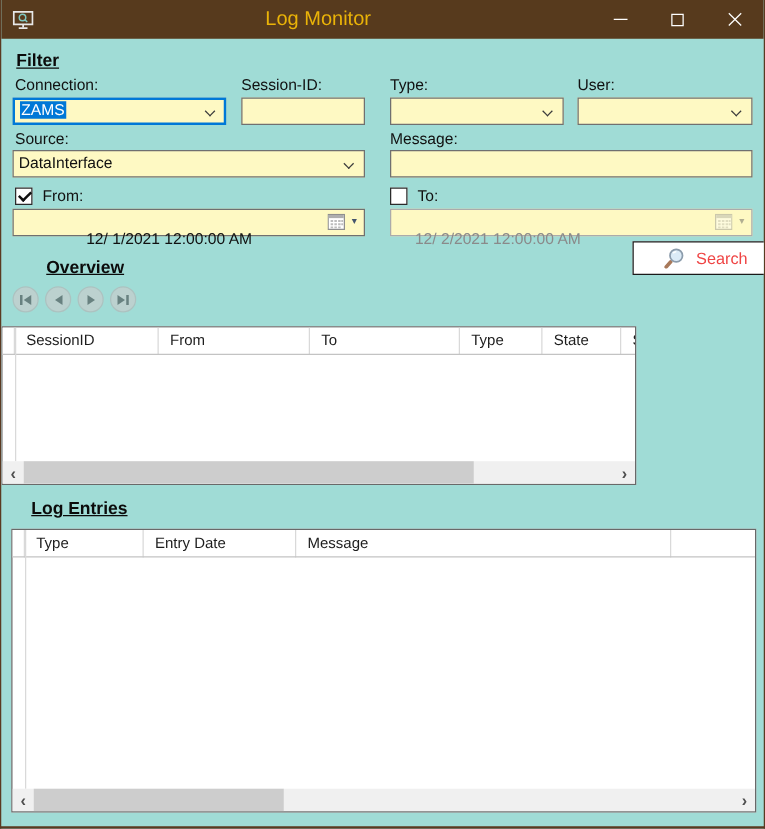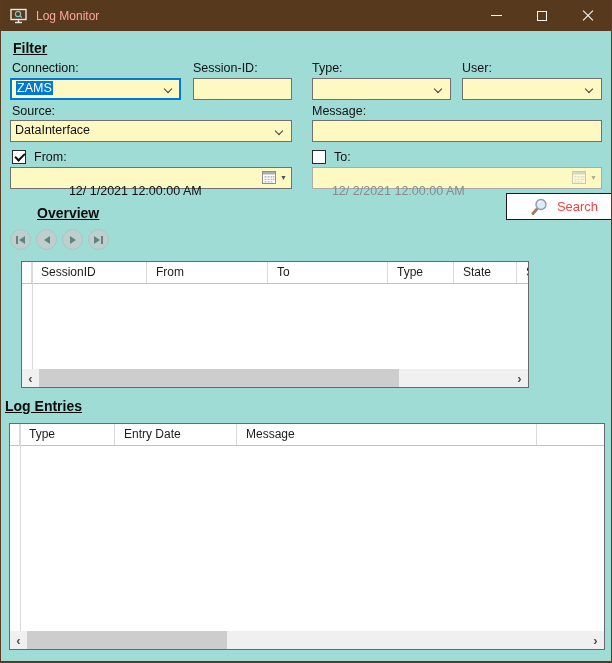--- a/index.html
+++ b/index.html
@@ -12,21 +12,21 @@
     border-left:1px solid #5A3A21; border-right:1px solid #5A3A21; border-bottom:2px solid #5A3A21;
     overflow:hidden;
   }
 
   
   .titlebar{
     position:absolute; left:0; top:0; right:0; height:31px;
     background:#573A1D; display:flex; align-items:center;
   }
   .app-icon{ margin-left:9px; width:17px; height:16px; flex:0 0 auto; }
-  .title-text{ color:#fca5a5; font-size:12px; margin-left:9px; flex:1 1 auto; }
+  .title-text{ color:#eab308; font-size:16px; margin-left:9px; flex:1 1 auto;text-align:center; }
   .caption-btn{
     width:46px; height:31px; display:flex; align-items:center; justify-content:center;
     flex:0 0 auto; cursor:default;
   }
   .glyph-min{ width:11px; height:1px; background:#fff; }
   .glyph-max{ width:10px; height:10px; border:1px solid #fff; }
   .glyph-close{ position:relative; width:12px; height:12px; }
   .glyph-close::before,.glyph-close::after{
     content:""; position:absolute; left:-1px; top:5px; width:14px; height:1px; background:#fff;
   }
@@ -241,41 +241,41 @@
       </div>
     <div class="nav-btn">
         <span class="tri-r"></span>
       </div>
     <div class="nav-btn">
         <span class="tri-r"></span>
         <span class="nav-bar"></span>
       </div>
   </div>
 
-  <div class="grid" style="left:20px; top:261px; width:508px; height:127px;">
+  <div class="grid" style="left:0; top:261px; width:508px; height:127px;">
     <div class="grid-head">
       <div class="rowhdr"></div>
       <div class="col" style="width:115px;">SessionID</div>
       <div class="col" style="width:121px;">From</div>
       <div class="col" style="width:120px;">To</div>
       <div class="col" style="width:66px;">Type</div>
       <div class="col" style="width:63px;">State</div>
       <div class="col" style="width:140px;">Source</div>
     </div>
     <div class="rowhdr-line"></div>
     <div class="hscroll">
       <div class="scroll-arrow">‹</div>
       <div class="scroll-track">
         <div class="scroll-thumb" style="left:0px; width:360px;"></div>
       </div>
       <div class="scroll-arrow">›</div>
     </div>
   </div>
 
-  <div class="section-heading" style="left:4px; top:398px;text-align:right;">Log Entries</div>
+  <div class="section-heading" style="left:24px; top:398px;text-align:right;">Log Entries</div>
 
   <div class="grid" style="left:8px; top:423px; width:596px; height:227px;">
     <div class="grid-head">
       <div class="rowhdr"></div>
       <div class="col" style="width:95px;">Type</div>
       <div class="col" style="width:122px;">Entry Date</div>
       <div class="col" style="width:300px;">Message</div>
     </div>
     <div class="rowhdr-line"></div>
     <div class="hscroll">

